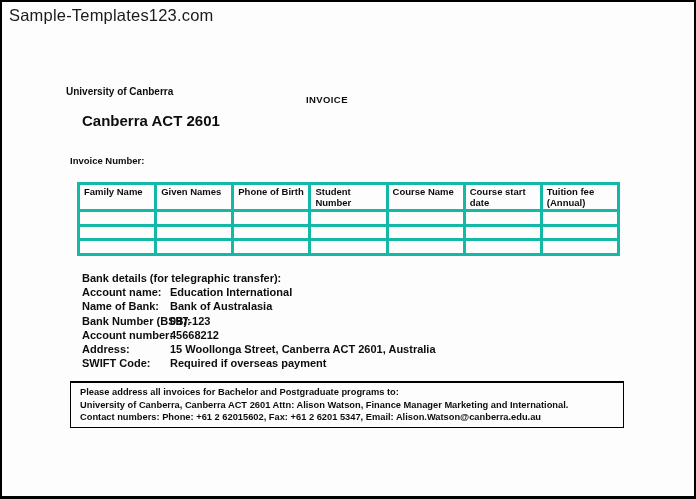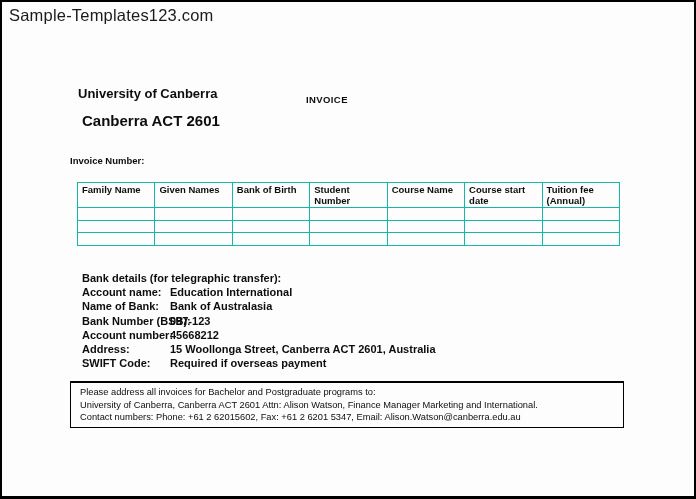--- a/index.html
+++ b/index.html
@@ -14,70 +14,70 @@
     border: 2px solid #000000; border-bottom-width: 3px;
     box-sizing: border-box;
     background: #fdfdfd;
   }
   .watermark {
     position: absolute; left: 7px; top: 4px;
     font-size: 16.5px; font-weight: 400; color: #1b1b1b;
     letter-spacing: 0.2px;
   }
   .doc-bold { font-weight: bold; color: #0d0d0d; }
-  .uni-name      { position: absolute; left: 76px;  top: 84px;  font-size: 13px; }
+  .uni-name      { position: absolute; left: 64px;  top: 84px;  font-size: 10px; }
   .uni-addr      { position: absolute; left: 80px;  top: 110px; font-size: 15px; }
   .doc-title     { position: absolute; left: 304px; top: 92px;  font-size: 9.5px; letter-spacing: 0.4px; }
   .invoice-num   { position: absolute; left: 68px;  top: 153px; font-size: 9.5px; }
   .student-table {
     position: absolute; left: 75px; top: 180px; width: 543px;
     border-collapse: collapse; table-layout: fixed;
   }
-  .student-table th, .student-table td { border: 1px solid #14b8a6; }
+  .student-table th, .student-table td { border: 3px solid #14b8a6; }
   .student-table th {
     font-size: 9.5px; font-weight: bold; color: #0d0d0d;
     text-align: left; vertical-align: top;
     padding: 2px 2px 1px 4px; line-height: 10.5px;
     white-space: pre-line; height: 21px;
   }
   .student-table td { height: 11.5px; padding: 0; }
   .bank-block {
     position: absolute; left: 80px; top: 269px;
     font-size: 11px; font-weight: bold; color: #0d0d0d;
     line-height: 14.2px; white-space: nowrap;
   }
   .bank-row { display: flex; }
   .bank-label { width: 88px; flex: none; }
   .footer-box {
     position: absolute; left: 68px; top: 379px; width: 554px;
     box-sizing: border-box;
     border: 1px solid #000000; border-top-width: 2px;
     padding: 3px 9px 3px 9px;
-    font-size: 9.3px; font-weight: normal; color: #0d0d0d;
+    font-size: 9.3px; font-weight: bold; color: #0d0d0d;
     line-height: 12.5px; white-space: nowrap;
   }
 </style>
 </head>
 <body>
 
 <div class="frame">
 
   <div class="watermark">Sample-Templates123.com</div>
 
   <div class="uni-name doc-bold">University of Canberra</div>
   <div class="doc-title doc-bold">INVOICE</div>
   <div class="uni-addr doc-bold">Canberra ACT 2601</div>
   <div class="invoice-num doc-bold">Invoice Number:</div>
 
   <table class="student-table">
     <thead>
       <tr>
         <th>Family Name</th>
         <th>Given Names</th>
-        <th>Bank of Birth</th>
+        <th>Phone of Birth</th>
         <th>Student
 Number</th>
         <th>Course Name</th>
         <th>Course start
 date</th>
         <th>Tuition fee
 (Annual)</th>
       </tr>
     </thead>
     <tbody>

